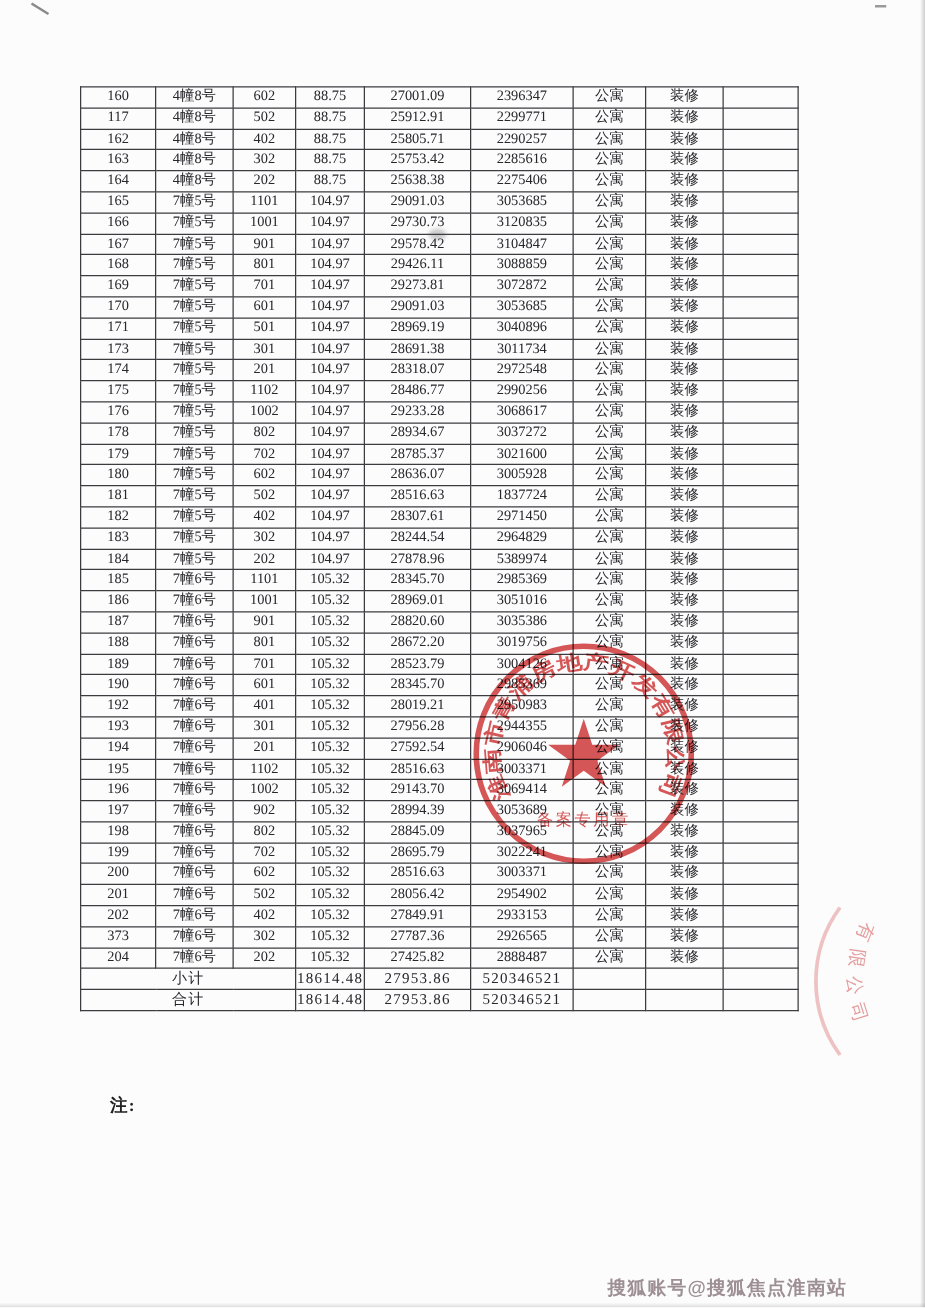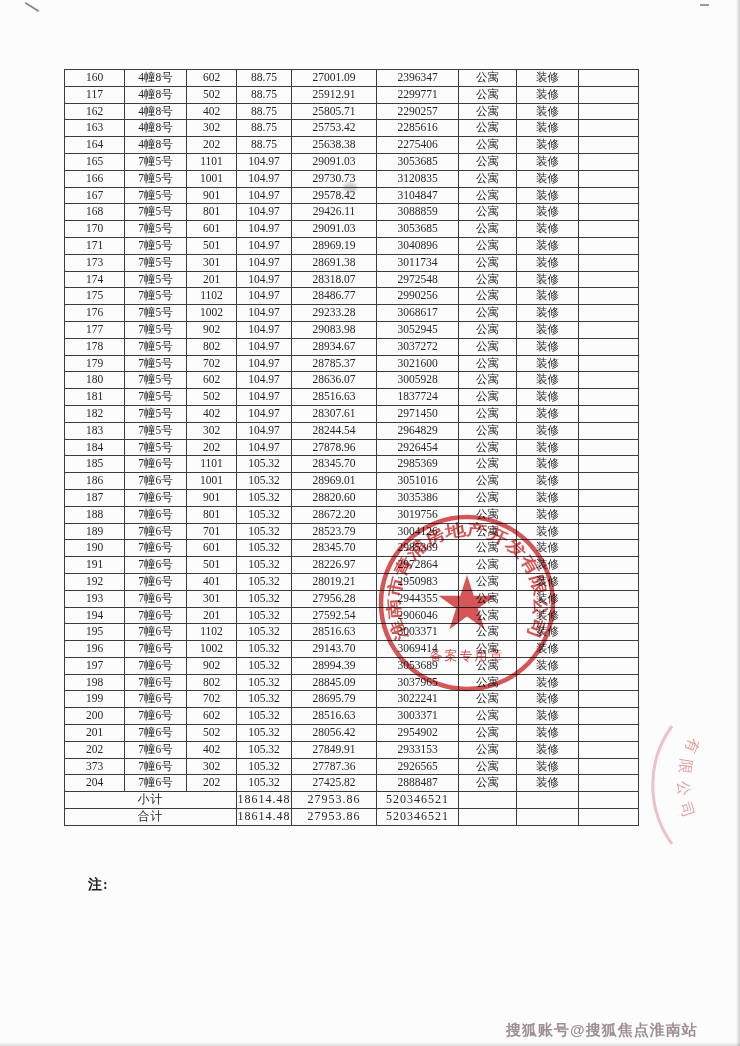--- a/index.html
+++ b/index.html
@@ -32,21 +32,21 @@
     white-space:nowrap;
     overflow:hidden;
   }
   table.price .sum td{font-size:12px;letter-spacing:1px;}
   col.c0{width:60px}col.c1{width:62px}col.c2{width:50px}col.c3{width:55px}
   col.c4{width:85px}col.c5{width:82px}col.c6{width:58px}col.c7{width:62px}col.c8{width:60px}
 
   .note{position:absolute;left:88px;top:876px;font-size:14px;font-weight:bold;letter-spacing:1px;color:#222;}
 
   .watermark{
-    position:absolute;left:506px;top:1021px;
+    position:absolute;left:486px;top:1021px;
     font-family:"Liberation Sans","DejaVu Sans",sans-serif;
     font-size:15px;font-weight:bold;color:#9d8f93;letter-spacing:1px;
   }
 
   .stamp{
     position:absolute;left:372px;top:508px;width:190px;height:190px;
     opacity:.82;mix-blend-mode:multiply;filter:blur(.4px);
     pointer-events:none;
   }
   .stamp-partial{
@@ -171,20 +171,31 @@
             <td>7幢5号</td>
             <td>801</td>
             <td>104.97</td>
             <td>29426.11</td>
             <td>3088859</td>
             <td>公寓</td>
             <td>装修</td>
             <td></td>
           </tr>
           <tr>
+            <td>169</td>
+            <td>7幢5号</td>
+            <td>701</td>
+            <td>104.97</td>
+            <td>29273.81</td>
+            <td>3072872</td>
+            <td>公寓</td>
+            <td>装修</td>
+            <td></td>
+          </tr>
+          <tr>
             <td>170</td>
             <td>7幢5号</td>
             <td>601</td>
             <td>104.97</td>
             <td>29091.03</td>
             <td>3053685</td>
             <td>公寓</td>
             <td>装修</td>
             <td></td>
           </tr>
@@ -237,31 +248,20 @@
             <td>7幢5号</td>
             <td>1002</td>
             <td>104.97</td>
             <td>29233.28</td>
             <td>3068617</td>
             <td>公寓</td>
             <td>装修</td>
             <td></td>
           </tr>
           <tr>
-            <td>177</td>
-            <td>7幢5号</td>
-            <td>902</td>
-            <td>104.97</td>
-            <td>29083.98</td>
-            <td>3052945</td>
-            <td>公寓</td>
-            <td>装修</td>
-            <td></td>
-          </tr>
-          <tr>
             <td>178</td>
             <td>7幢5号</td>
             <td>802</td>
             <td>104.97</td>
             <td>28934.67</td>
             <td>3037272</td>
             <td>公寓</td>
             <td>装修</td>
             <td></td>
           </tr>
@@ -319,21 +319,21 @@
             <td>公寓</td>
             <td>装修</td>
             <td></td>
           </tr>
           <tr>
             <td>184</td>
             <td>7幢5号</td>
             <td>202</td>
             <td>104.97</td>
             <td>27878.96</td>
-            <td>2926454</td>
+            <td>5389974</td>
             <td>公寓</td>
             <td>装修</td>
             <td></td>
           </tr>
           <tr>
             <td>185</td>
             <td>7幢6号</td>
             <td>1101</td>
             <td>105.32</td>
             <td>28345.70</td>
@@ -386,31 +386,20 @@
             <td>装修</td>
             <td></td>
           </tr>
           <tr>
             <td>190</td>
             <td>7幢6号</td>
             <td>601</td>
             <td>105.32</td>
             <td>28345.70</td>
             <td>2985369</td>
-            <td>公寓</td>
-            <td>装修</td>
-            <td></td>
-          </tr>
-          <tr>
-            <td>191</td>
-            <td>7幢6号</td>
-            <td>501</td>
-            <td>105.32</td>
-            <td>28226.97</td>
-            <td>2972864</td>
             <td>公寓</td>
             <td>装修</td>
             <td></td>
           </tr>
           <tr>
             <td>192</td>
             <td>7幢6号</td>
             <td>401</td>
             <td>105.32</td>
             <td>28019.21</td>

